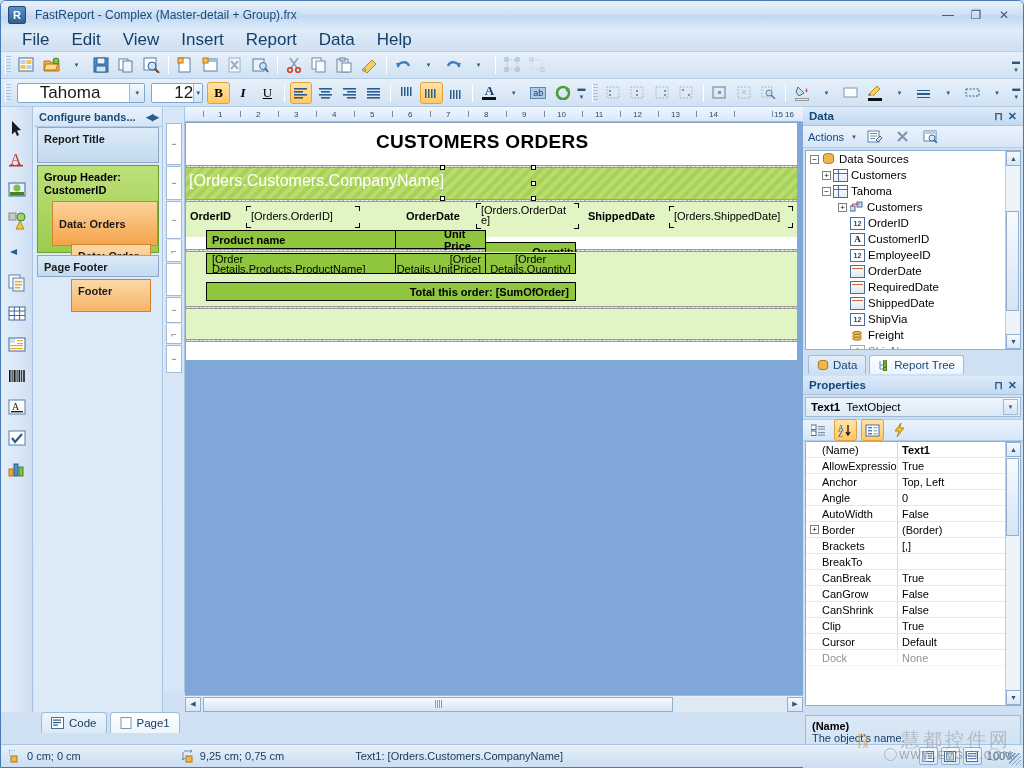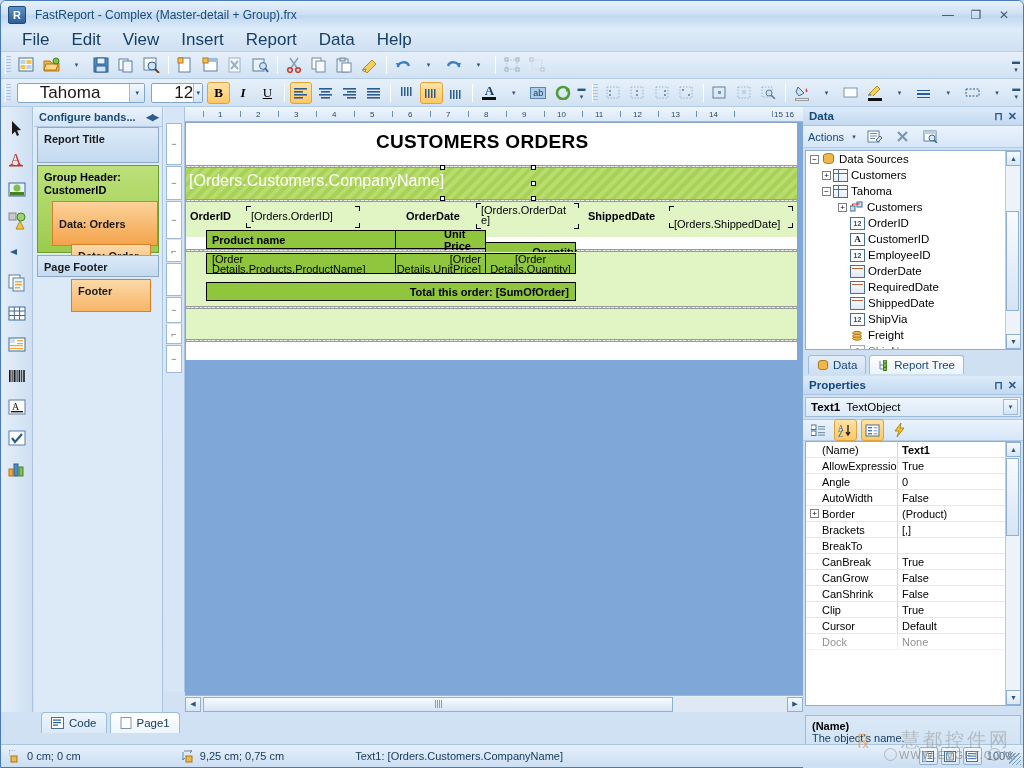--- a/index.html
+++ b/index.html
@@ -870,21 +870,21 @@
             <i class="corner cb-l"></i>
             <i class="corner cb-r"></i>
           <span class="obj" style="left:5px;top:2px;width:90px;line-height:10px;word-break:break-all;">[Orders.OrderDate]</span>
         </div>
         <div class="obj obj-b" style="left:402px;top:8px;">ShippedDate</div>
         <div class="dashbox" style="left:483px;top:4px;width:124px;height:22px;">
           <i class="corner ct-l"></i>
             <i class="corner ct-r"></i>
             <i class="corner cb-l"></i>
             <i class="corner cb-r"></i>
-          <span class="obj" style="left:5px;top:12px;">[Orders.ShippedDate]</span>
+          <span class="obj" style="left:5px;top:4px;">[Orders.ShippedDate]</span>
         </div>
 
         <div class="grn-cell" style="left:20px;top:28px;width:190px;height:19px;padding-left:5px;">Product name</div>
         <div class="grn-cell" style="left:209px;top:28px;width:91px;height:19px;padding-right:6px;justify-content:flex-end;">Unit Price</div>
         <div class="grn-cell" style="left:299px;top:40px;width:91px;height:19px;justify-content:center;">Quantity</div>
       </div>
       <div class="band-sep" style="margin-top:12px;"></div>
 
       <div class="band-row r-detail dots">
         <div class="grn-plain" style="left:20px;top:1px;width:190px;height:21px;padding-left:5px;line-height:10px;overflow:hidden;">[Order Details.Products.ProductName]</div>
@@ -1122,33 +1122,37 @@
     <div class="pgrid">
       <div class="prow">
         <div class="pname">(Name)</div>
         <div class="pval bold">Text1</div>
       </div>
       <div class="prow">
         <div class="pname">AllowExpressio</div>
         <div class="pval">True</div>
       </div>
       <div class="prow">
+        <div class="pname">Anchor</div>
+        <div class="pval">Top, Left</div>
+      </div>
+      <div class="prow">
         <div class="pname">Angle</div>
         <div class="pval">0</div>
       </div>
       <div class="prow">
         <div class="pname">AutoWidth</div>
         <div class="pval">False</div>
       </div>
       <div class="prow">
         <div class="pname exp">
           <span class="pexp">+</span>
           <span>Border</span>
         </div>
-        <div class="pval">(Product)</div>
+        <div class="pval">(Border)</div>
       </div>
       <div class="prow">
         <div class="pname">Brackets</div>
         <div class="pval">[,]</div>
       </div>
       <div class="prow">
         <div class="pname">BreakTo</div>
         <div class="pval"></div>
       </div>
       <div class="prow">

